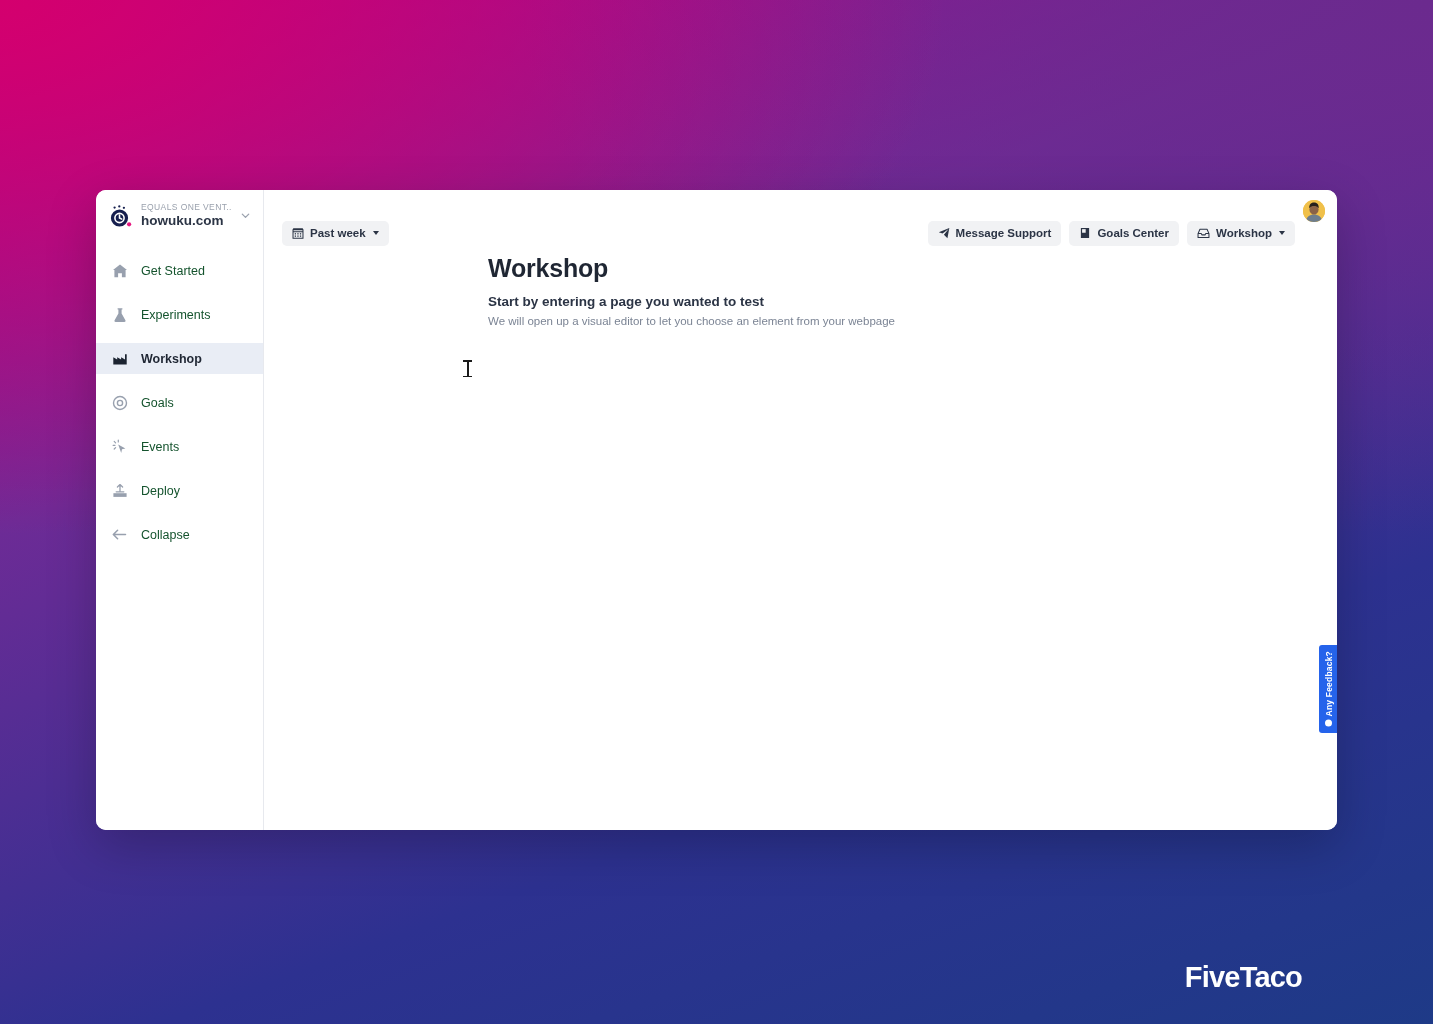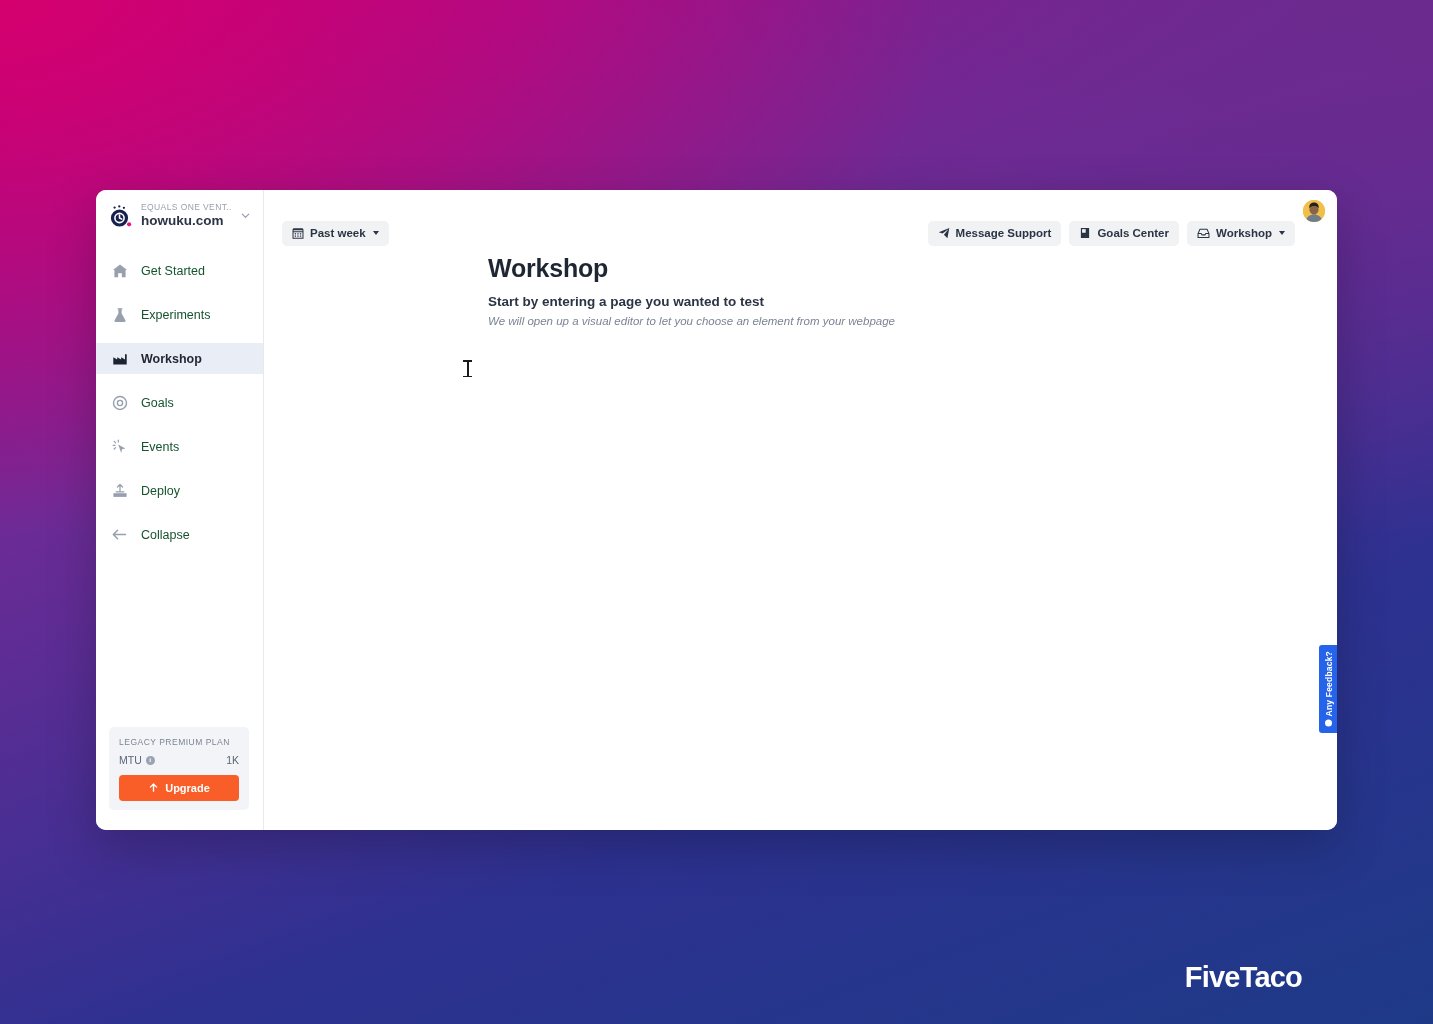--- a/index.html
+++ b/index.html
@@ -144,21 +144,21 @@
   .content { padding: 22px 0 0 224px; }
   .page-title {
     font-size: 25px; font-weight: bold; color: #1f2633;
     letter-spacing: -0.2px;
   }
   .section-head {
     font-size: 13.5px; font-weight: bold; color: #2b3445;
     margin-top: 11px;
   }
   .section-sub {
-    font-size: 11.5px; color: #7b8494; margin-top: 6px; font-style: italic;
+    font-size: 11.5px; color: #7b8494; margin-top: 6px;
   }
   .url-row { display: flex; gap: 7px; margin-top: 17px; }
   .url-input {
     width: 417px; height: 31px;
     border: 1px solid #d5d9e0; border-radius: 5px;
     padding: 0 11px; font-size: 12.5px; color: #2b3445;
     font-family: "Liberation Sans", sans-serif;
     background: #fff;
   }
   .url-input::placeholder { color: #9aa2b0; }
@@ -306,38 +306,20 @@
         <span class="nav-ico">
           <svg width="17" height="17" viewBox="0 0 17 17">
               <path d="M14.5 8.5 L2.5 8.5 M6.6 4.2 L2.3 8.5 L6.6 12.8" stroke="currentColor" stroke-width="1.5" fill="none" stroke-linecap="round" stroke-linejoin="round"></path>
             </svg>
         </span>
         <span>Collapse</span>
       </div>
 
     </div>
 
-    <div class="plan-box">
-      <div class="plan-title">LEGACY PREMIUM PLAN</div>
-      <div class="plan-row">
-        <span class="mtu-left">
-          <span>MTU</span>
-          <span class="info-dot">i</span>
-        </span>
-        <span>1K</span>
-      </div>
-      <button class="upgrade-btn">
-        <span>
-          <svg width="11" height="11" viewBox="0 0 12 12">
-              <path d="M6 10 L6 2.2 M2.6 5.6 L6 2.2 L9.4 5.6" stroke="#ffffff" stroke-width="1.5" fill="none" stroke-linecap="round" stroke-linejoin="round"></path>
-            </svg>
-        </span>
-        <span>Upgrade</span>
-      </button>
-    </div>
 
   </div>
 
   <div class="main">
 
     <div class="topbar">
       <button class="pill">
         <span class="p-ico">
           <svg width="12" height="12" viewBox="0 0 14 14" fill="currentColor">
             <path d="M1.2 3.2 L12.8 3.2 L12.8 13 L1.2 13 Z M1.2 5.6 L12.8 5.6" stroke="currentColor" stroke-width="1.2" fill="none"></path>

